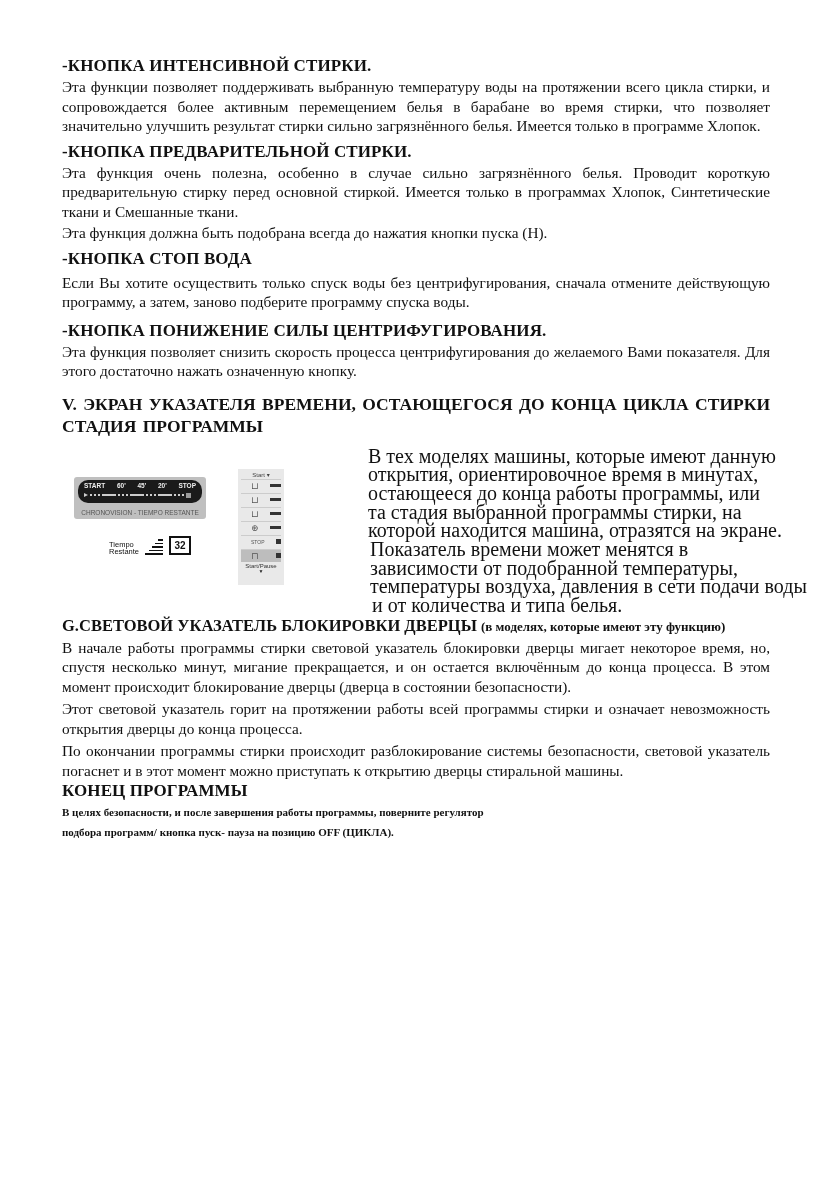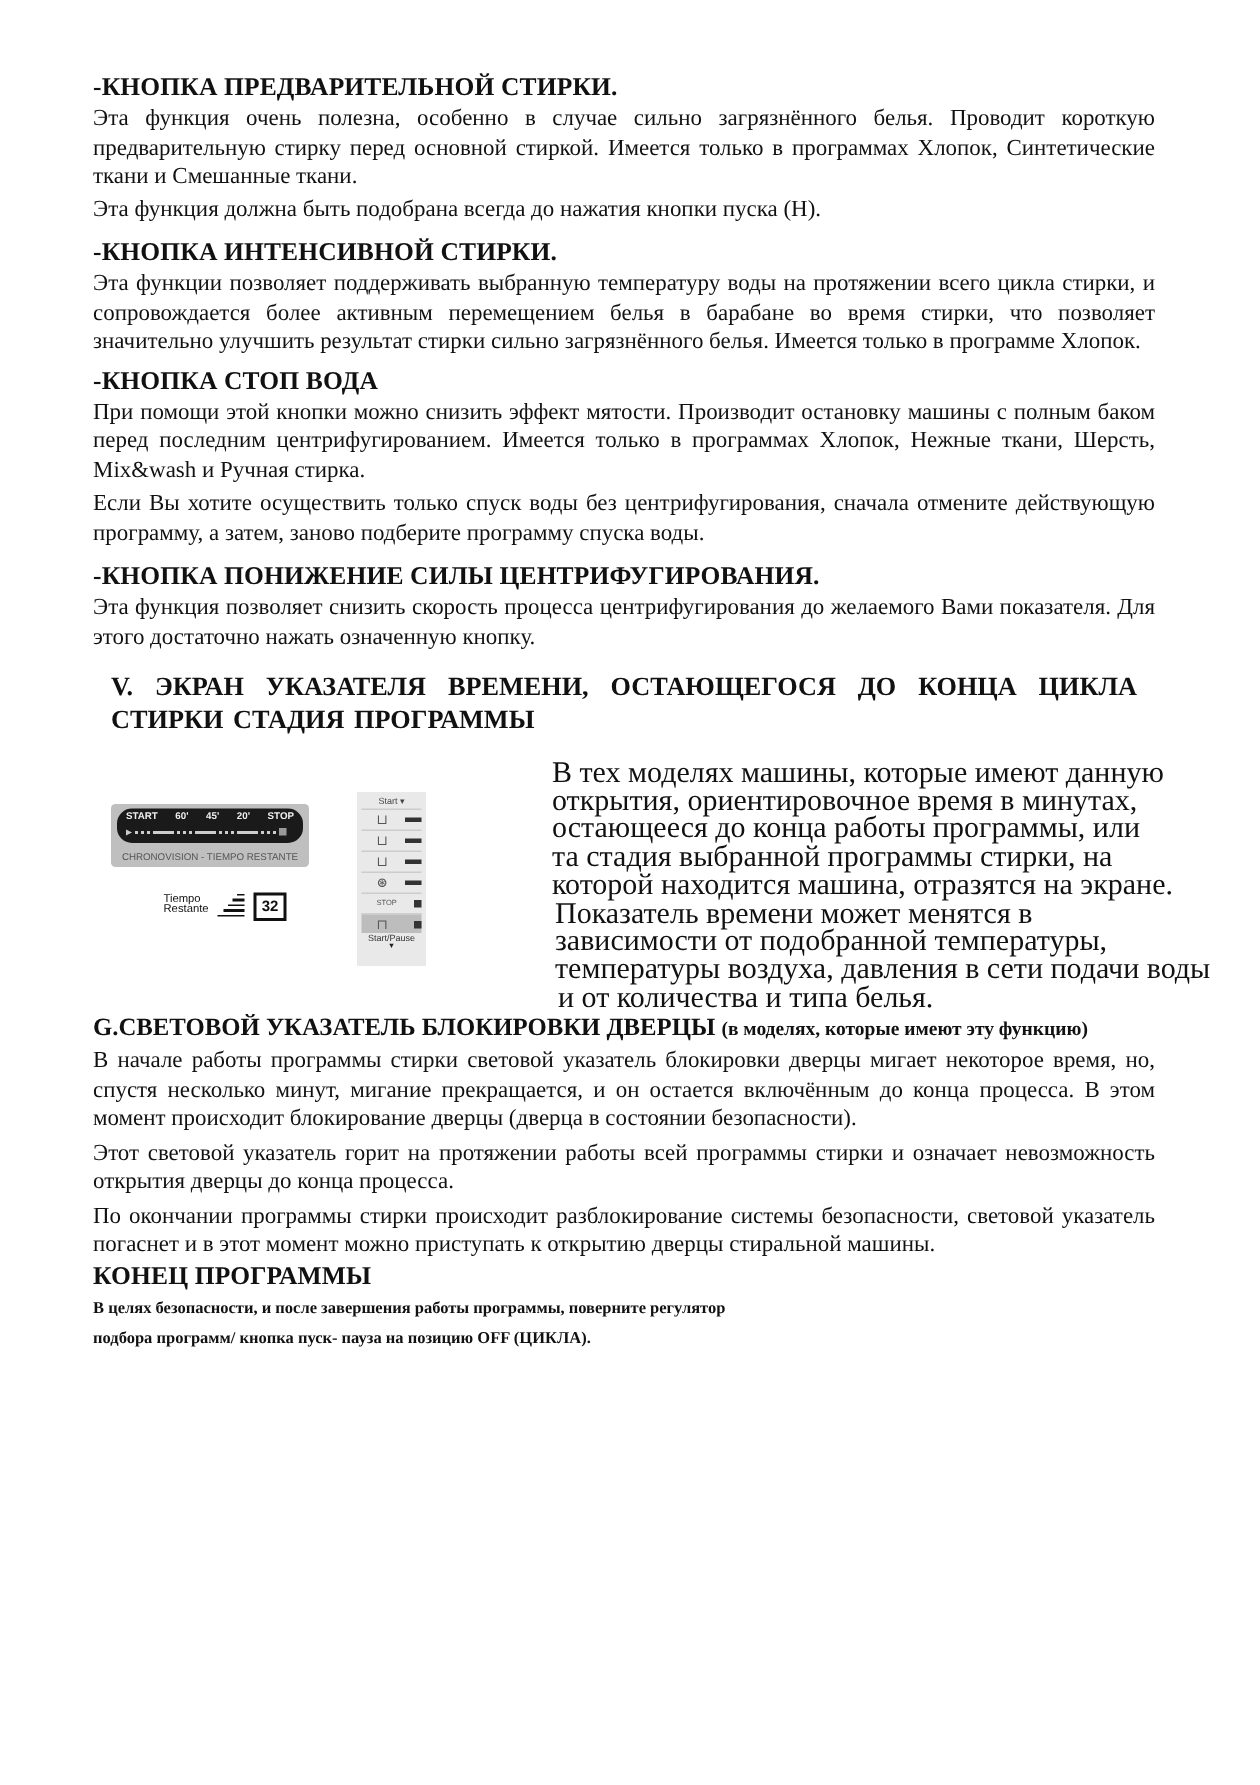--- a/index.html
+++ b/index.html
@@ -4,32 +4,32 @@
   <style>
     html, body { margin: 0; padding: 0; background: #ffffff; }
     body { width: 840px; height: 1190px; position: relative; overflow: hidden;
       font-family: "Liberation Serif", "DejaVu Serif", serif; color: #111; }
     .page { position: absolute; left: 62px; top: 47px; width: 708px; }
     .h { font-weight: bold; font-size: 17px; line-height: 22px; margin: 0; letter-spacing: 0.1px; }
     .p { font-size: 15.3px; line-height: 19.5px; margin: 0; text-align: justify; }
     .p.last-left { text-align-last: left; }
     .sec { margin-bottom: 5px; }
     .gap4 { margin-top: 3px; }
-    .hV { font-weight: bold; font-size: 17.5px; line-height: 22px; margin: 12px; text-align: justify; word-spacing: 2px; }
+    .hV { font-weight: bold; font-size: 17.5px; line-height: 22px; margin: 0; text-align: justify; word-spacing: 2px; }
     .figrow { position: relative; height: 168px; margin-top: 6px; }
     .fig-left { position: absolute; left: 0; top: 0; width: 300px; height: 168px; }
     .chrono { position: absolute; left: 12px; top: 34px; width: 132px; height: 42px; background: #bfbfbf; border-radius: 3px; }
     .chrono-screen { position: absolute; left: 4px; top: 3px; width: 124px; height: 23px; background: #1a1a1a; border-radius: 10px; }
     .chrono-labels { position: absolute; left: 6px; top: 2px; right: 6px; display: flex; justify-content: space-between;
       font-family: "Liberation Sans", sans-serif; font-size: 6.5px; color: #eee; font-weight: bold; }
     .chrono-dots { position: absolute; left: 6px; right: 6px; top: 13px; height: 5px; display: flex; align-items: center; gap: 2px; }
     .chrono-dots span { display: inline-block; height: 2px; background: #ccc; }
     .chrono-caption { position: absolute; left: 0; right: 0; bottom: 3px; text-align: center;
       font-family: "Liberation Sans", sans-serif; font-size: 6.5px; color: #555; }
-    .tiempo { position: absolute; left: 47px; top: 93px; display: flex; align-items: flex-start; gap: 6px; }
+    .tiempo { position: absolute; left: 47px; top: 93px; display: flex; align-items: flex-end; gap: 6px; }
     .tiempo-label { font-family: "Liberation Sans", sans-serif; font-size: 7.5px; line-height: 7px; color: #111; }
     .tiempo-bars { width: 18px; height: 16px; display: flex; flex-direction: column; justify-content: flex-end; align-items: flex-end; gap: 2px; }
     .tiempo-bars span { display: block; height: 1.5px; background: #111; }
     .tiempo-box { border: 2px solid #111; width: 18px; height: 15px; font-family: "Liberation Sans", sans-serif;
       font-size: 10px; font-weight: bold; display: flex; align-items: center; justify-content: center; }
     .panel { position: absolute; left: 176px; top: 26px; width: 46px; height: 116px; background: #e9e9e9; }
     .panel-top { font-family: "Liberation Sans", sans-serif; font-size: 6px; color: #444; text-align: center; margin-top: 2px; }
     .panel-row { height: 12px; margin: 1px 3px; display: flex; align-items: center; justify-content: space-between; border-top: 1px solid #ccc; }
     .panel-row .ico { font-size: 9px; color: #555; margin-left: 10px; }
     .panel-row .bar { width: 11px; height: 3px; background: #333; }
@@ -42,34 +42,33 @@
     .fig-text div { white-space: nowrap; }
     .hG { font-weight: bold; font-size: 16.5px; line-height: 22px; margin: 0; }
     .hG small { font-size: 13px; }
     .end-p { font-weight: bold; font-size: 11px; line-height: 20px; margin: 0; }
   </style>
 </head>
 <body>
 
 <div class="page">
 
+  <div class="sec" style="margin-top:8px">
+    <p class="h">-КНОПКА ИНТЕНСИВНОЙ СТИРКИ.</p>
+    <p class="p last-left">Эта функции позволяет поддерживать выбранную температуру воды на протяжении всего цикла стирки, и сопровождается более активным перемещением белья в барабане во время стирки, что позволяет значительно улучшить результат стирки сильно загрязнённого белья. Имеется только в программе Хлопок.</p>
+  </div>
+
   <div class="sec">
     <p class="h">-КНОПКА ПРЕДВАРИТЕЛЬНОЙ СТИРКИ.</p>
     <p class="p last-left">Эта функция очень полезна, особенно в случае сильно загрязнённого белья. Проводит короткую предварительную стирку перед основной стиркой. Имеется только в программах Хлопок, Синтетические ткани и Смешанные ткани.</p>
     <p class="p" style="margin-top:2px">Эта функция должна быть подобрана всегда до нажатия кнопки пуска (Н).</p>
   </div>
 
-  <div class="sec" style="margin-top:8px">
-    <p class="h">-КНОПКА ИНТЕНСИВНОЙ СТИРКИ.</p>
-    <p class="p last-left">Эта функции позволяет поддерживать выбранную температуру воды на протяжении всего цикла стирки, и сопровождается более активным перемещением белья в барабане во время стирки, что позволяет значительно улучшить результат стирки сильно загрязнённого белья. Имеется только в программе Хлопок.</p>
-  </div>
-
   <div class="sec" style="margin-top:4px">
     <p class="h">-КНОПКА СТОП ВОДА</p>
-    <p class="p last-left">При помощи этой кнопки можно снизить эффект мятости. Производит остановку машины с полным баком перед последним центрифугированием. Имеется только в программах Хлопок, Нежные ткани, Шерсть, Mix&amp;wash и Ручная стирка.</p>
     <p class="p last-left gap4">Если Вы хотите осуществить только спуск воды без центрифугирования, сначала отмените действующую программу, а затем, заново подберите программу спуска воды.</p>
   </div>
 
   <div class="sec" style="margin-top:8px">
     <p class="h">-КНОПКА ПОНИЖЕНИЕ СИЛЫ ЦЕНТРИФУГИРОВАНИЯ.</p>
     <p class="p last-left">Эта функция позволяет снизить скорость процесса центрифугирования до желаемого Вами показателя. Для этого достаточно нажать означенную кнопку.</p>
   </div>
 
   <div style="margin-top:12px">
     <p class="hV" style="text-align-last:left">V. ЭКРАН УКАЗАТЕЛЯ ВРЕМЕНИ, ОСТАЮЩЕГОСЯ ДО КОНЦА ЦИКЛА СТИРКИ СТАДИЯ ПРОГРАММЫ</p>

